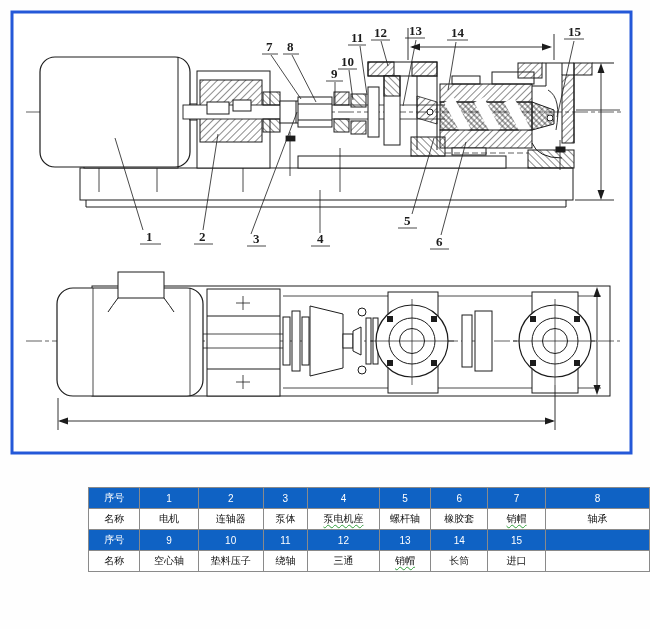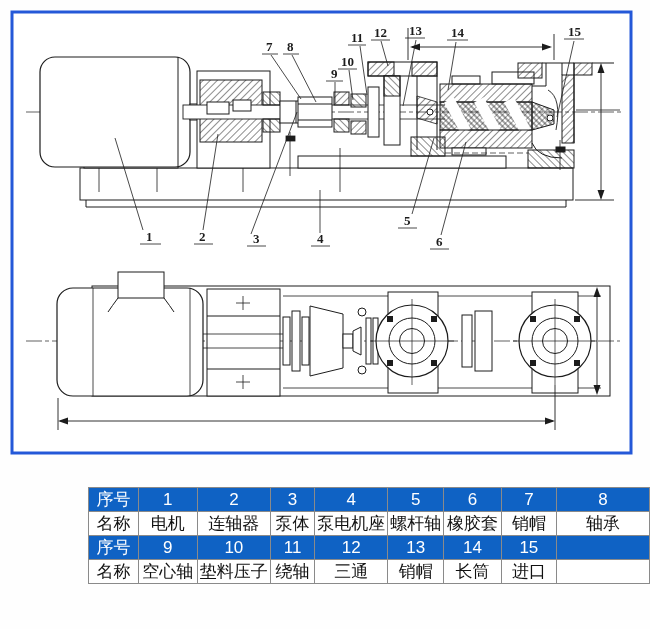--- a/index.html
+++ b/index.html
@@ -1,22 +1,22 @@
 <!DOCTYPE html>
 <html><head>
 <meta charset="utf-8">
 <style>
   html,body{margin:0;padding:0;background:#ffffff;}
   .page{position:relative;width:650px;height:629px;background:#fefefe;font-family:"Liberation Sans",sans-serif;overflow:hidden;}
   .drawing-svg{position:absolute;left:0;top:0;}
   .callout{font-family:"Liberation Serif",serif;font-size:13px;font-weight:bold;fill:#1c1c1c;}
   table.parts{position:absolute;left:88px;top:487px;border-collapse:collapse;table-layout:fixed;}
-  table.parts td{border:1px solid #8a8a8a;height:20px;padding:0 2px;text-align:center;font-size:17px;color:#111;background:#fff;white-space:nowrap;overflow:hidden;}
+  table.parts td{border:1px solid #8a8a8a;height:20px;padding:0 2px;text-align:center;font-size:10px;color:#111;background:#fff;white-space:nowrap;overflow:hidden;}
   table.parts tr.blue td{background:#0f62c4;color:#ffffff;}
-  table.parts td.sp{text-decoration-style:wavy;text-decoration-color:#2f9e3a;text-decoration-thickness:1px;text-underline-offset:2px;}
+  table.parts td.sp{text-decoration:underline;text-decoration-style:wavy;text-decoration-color:#2f9e3a;text-decoration-thickness:1px;text-underline-offset:2px;}
 </style>
 </head>
 <body>
 
 <div class="page">
 
 <svg class="drawing-svg" width="650" height="470" viewBox="0 0 650 470">
   <defs>
     <pattern id="h1" width="5" height="5" patternUnits="userSpaceOnUse" patternTransform="rotate(45)">
       <line x1="0" y1="0" x2="0" y2="5" stroke="#1c1c1c" stroke-width="1"></line>

